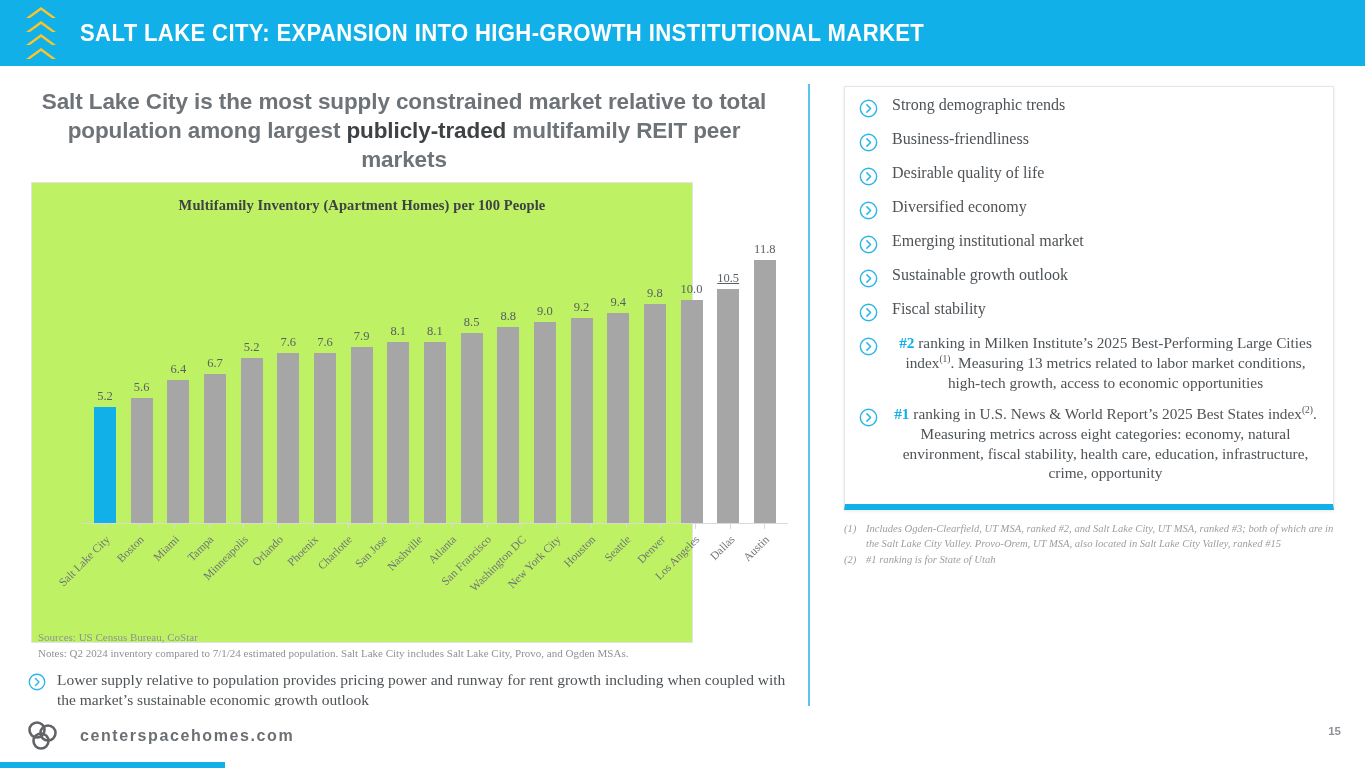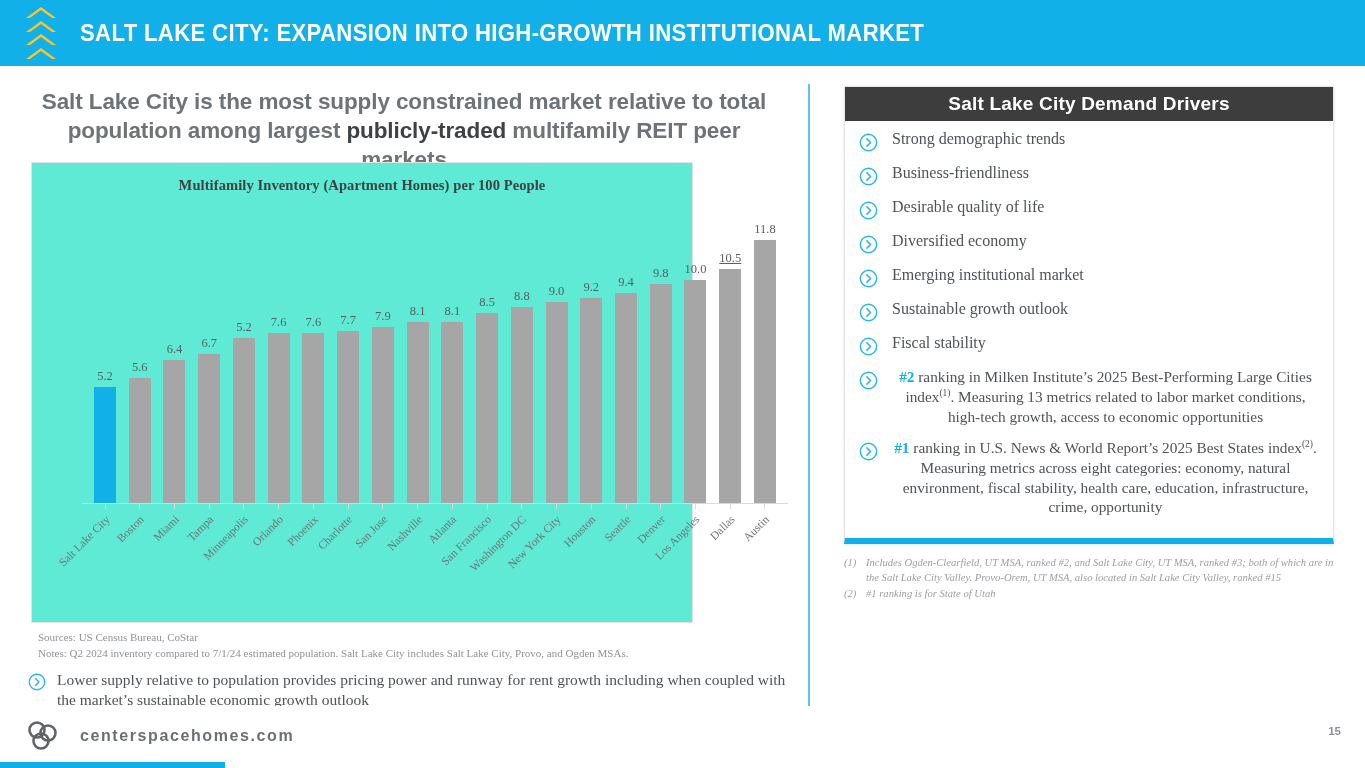--- a/index.html
+++ b/index.html
@@ -34,22 +34,22 @@
 
   .subtitle {
     margin:22px 30px 0 30px; text-align:center;
     font-family:"Liberation Sans Narrow","Liberation Sans",sans-serif;
     font-weight:700; font-size:22.5px; line-height:1.28; color:#6e7378;
     letter-spacing:-0.1px;
   }
   .subtitle .strong { color:#3f4245; }
 
   .chart-card {
-    position:absolute; left:31px; top:96px; width:662px; height:461px;
-    border:1px solid #e3e3e3; background:#5eead4;
+    position:absolute; left:31px; top:116px; width:662px; height:461px;
+    border:1px solid #e3e3e3; background:#bef264;
   }
   .chart-title {
     text-align:center; margin-top:14px;
     font-family:"Liberation Serif", serif; font-weight:700;
     font-size:14.5px; color:#3f4245; letter-spacing:0.1px;
   }
   .plot {
     position:absolute; left:58px; top:50px; width:690px; height:290px;
   }
   .bars {
@@ -216,24 +216,20 @@
             </div>
             <div class="bar-wrap">
               <div class="bar-val" style="bottom: 172.538px;">7.6</div>
               <div class="bar" style="height: 169.538px;"></div>
             </div>
             <div class="bar-wrap">
               <div class="bar-val" style="bottom: 172.538px;">7.6</div>
               <div class="bar" style="height: 169.538px;"></div>
             </div>
             <div class="bar-wrap">
-              <div class="bar-val" style="bottom: 174.769px;">7.7</div>
-              <div class="bar" style="height: 171.769px;"></div>
-            </div>
-            <div class="bar-wrap">
               <div class="bar-val" style="bottom: 179.231px;">7.9</div>
               <div class="bar" style="height: 176.231px;"></div>
             </div>
             <div class="bar-wrap">
               <div class="bar-val" style="bottom: 183.692px;">8.1</div>
               <div class="bar" style="height: 180.692px;"></div>
             </div>
             <div class="bar-wrap">
               <div class="bar-val" style="bottom: 183.692px;">8.1</div>
               <div class="bar" style="height: 180.692px;"></div>
@@ -423,23 +419,20 @@
             </svg></span>
           <span class="lb-text">2.7M Salt Lake City metro population compares to Nashville (2.2M), Austin (2.6M), Charlotte (2.9M), Orlando (2.9M), Denver (3.1M), Minneapolis (3.8M)</span>
         </div>
       </div>
   </div>
 
   <div class="v-divider"></div>
 
   <div class="right-col">
     <div class="panel">
-      <div class="panel-header">
-        <h2>Salt Lake City Demand Drivers</h2>
-      </div>
       <div class="panel-body" id="panelbody">
           <div class="drv">
             <span class="drv-icon"><svg width="19" height="19" viewBox="0 0 20 20">
                 <circle cx="10" cy="10" r="8.6" fill="none" stroke="#2BB6E8" stroke-width="1.5"></circle>
                 <path d="M8.3 6.2 L12.2 10 L8.3 13.8" fill="none" stroke="#2BB6E8" stroke-width="1.6" stroke-linecap="round" stroke-linejoin="round"></path>
               </svg></span>
             <span class="drv-text">Strong demographic trends</span>
           </div>
           <div class="drv">
             <span class="drv-icon"><svg width="19" height="19" viewBox="0 0 20 20">

